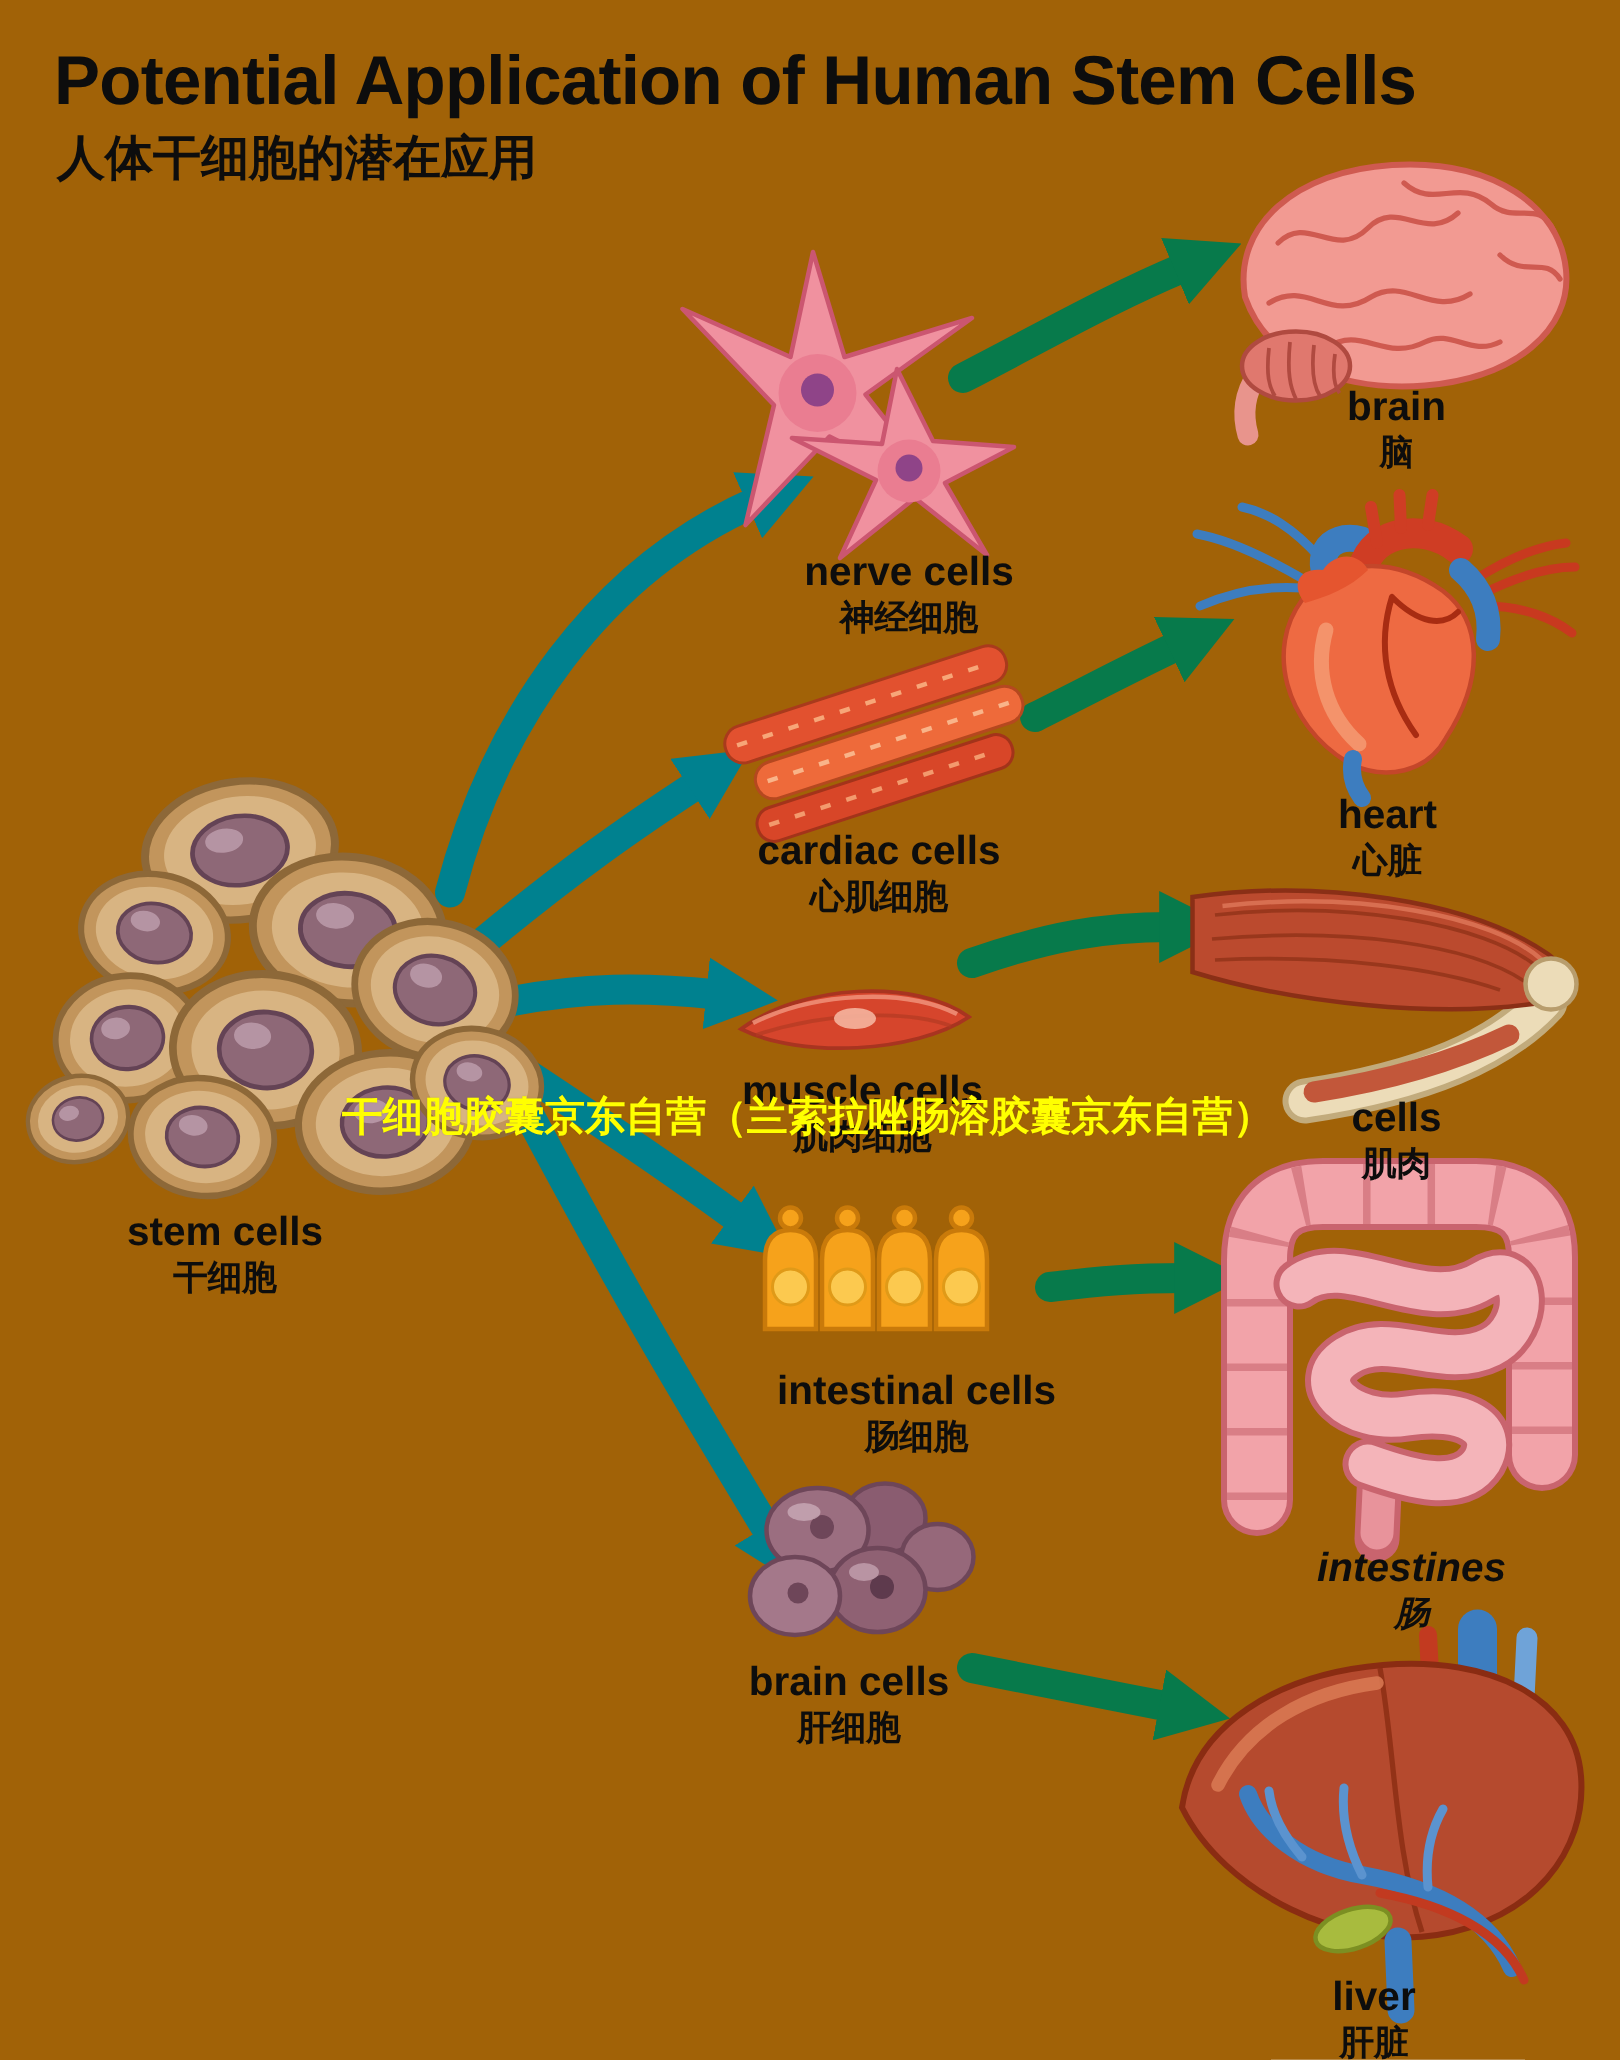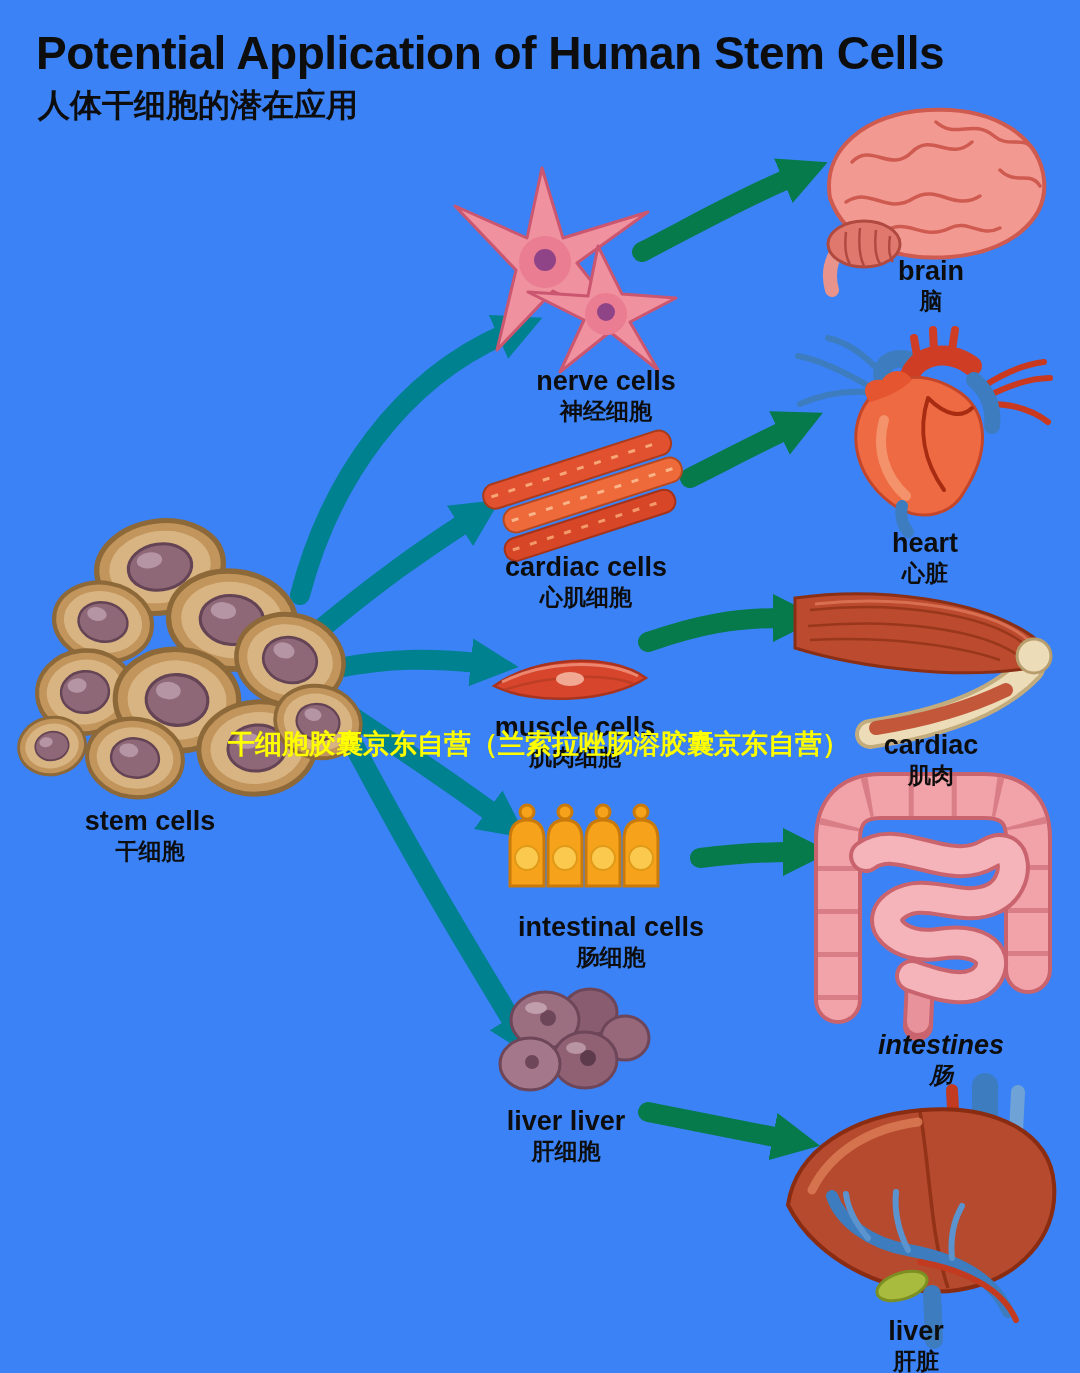--- a/index.html
+++ b/index.html
@@ -3,21 +3,21 @@
 <meta charset="utf-8">
 <style>
   * { margin:0; padding:0; box-sizing:border-box; }
   :root{
     --arrow-teal:#00818f;
     --arrow-green:#077a4b;
     --watermark-yellow:#ffff00;
     --ink:#0d0d0d;
   }
   body{ background:#fff; font-family:"Liberation Sans", sans-serif; }
-  .canvas{ position:relative; width:1080px; height:1373px; background:#3b82f6; overflow:hidden; }
+  .canvas{ position:relative; width:1080px; height:1373px; background:#a16207; overflow:hidden; }
   .art{ position:absolute; left:0; top:0; width:1080px; height:1373px; }
   .title{ position:absolute; left:36px; top:26px; font-size:46px; font-weight:800; letter-spacing:-0.5px; color:var(--ink); white-space:nowrap; }
   .subtitle{ position:absolute; left:38px; top:84px; font-size:32px; font-weight:700; color:var(--ink); white-space:nowrap; }
   .label{ position:absolute; transform:translateX(-50%); text-align:center; color:var(--ink); line-height:1.12; white-space:nowrap; z-index:3; }
   .label .en{ font-size:27px; font-weight:800; }
   .label .zh{ font-size:23px; font-weight:700; margin-top:3px; }
   .watermark{ position:absolute; left:228px; top:726px; font-size:27px; font-weight:700; color:var(--watermark-yellow); white-space:nowrap; z-index:6; text-shadow:0 0 1px rgba(90,90,0,.25); }
   .arrow{ fill:none; stroke-width:20; stroke-linecap:round; }
   .arrow-teal{ stroke:var(--arrow-teal); }
   .arrow-green{ stroke:var(--arrow-green); }
@@ -212,36 +212,36 @@
     <div class="en">muscle cells</div>
     <div class="zh">肌肉细胞</div>
   </div>
 
   <div class="label" style="left:611px; top:888px;margin-top:24px;">
     <div class="en">intestinal cells</div>
     <div class="zh">肠细胞</div>
   </div>
 
   <div class="label" style="left:566px; top:1106px;">
-    <div class="en">liver liver</div>
+    <div class="en">brain cells</div>
     <div class="zh">肝细胞</div>
   </div>
 
   <div class="label" style="left:931px; top:256px;text-align:center;">
     <div class="en">brain</div>
     <div class="zh">脑</div>
   </div>
 
   <div class="label" style="left:925px; top:528px;">
     <div class="en">heart</div>
     <div class="zh">心脏</div>
   </div>
 
   <div class="label" style="left:931px; top:730px;">
-    <div class="en">cardiac</div>
+    <div class="en">cells</div>
     <div class="zh">肌肉</div>
   </div>
 
   <div class="label" style="left:941px; top:1030px;font-style:italic;">
     <div class="en">intestines</div>
     <div class="zh">肠</div>
   </div>
 
   <div class="label" style="left:916px; top:1316px;">
     <div class="en">liver</div>

